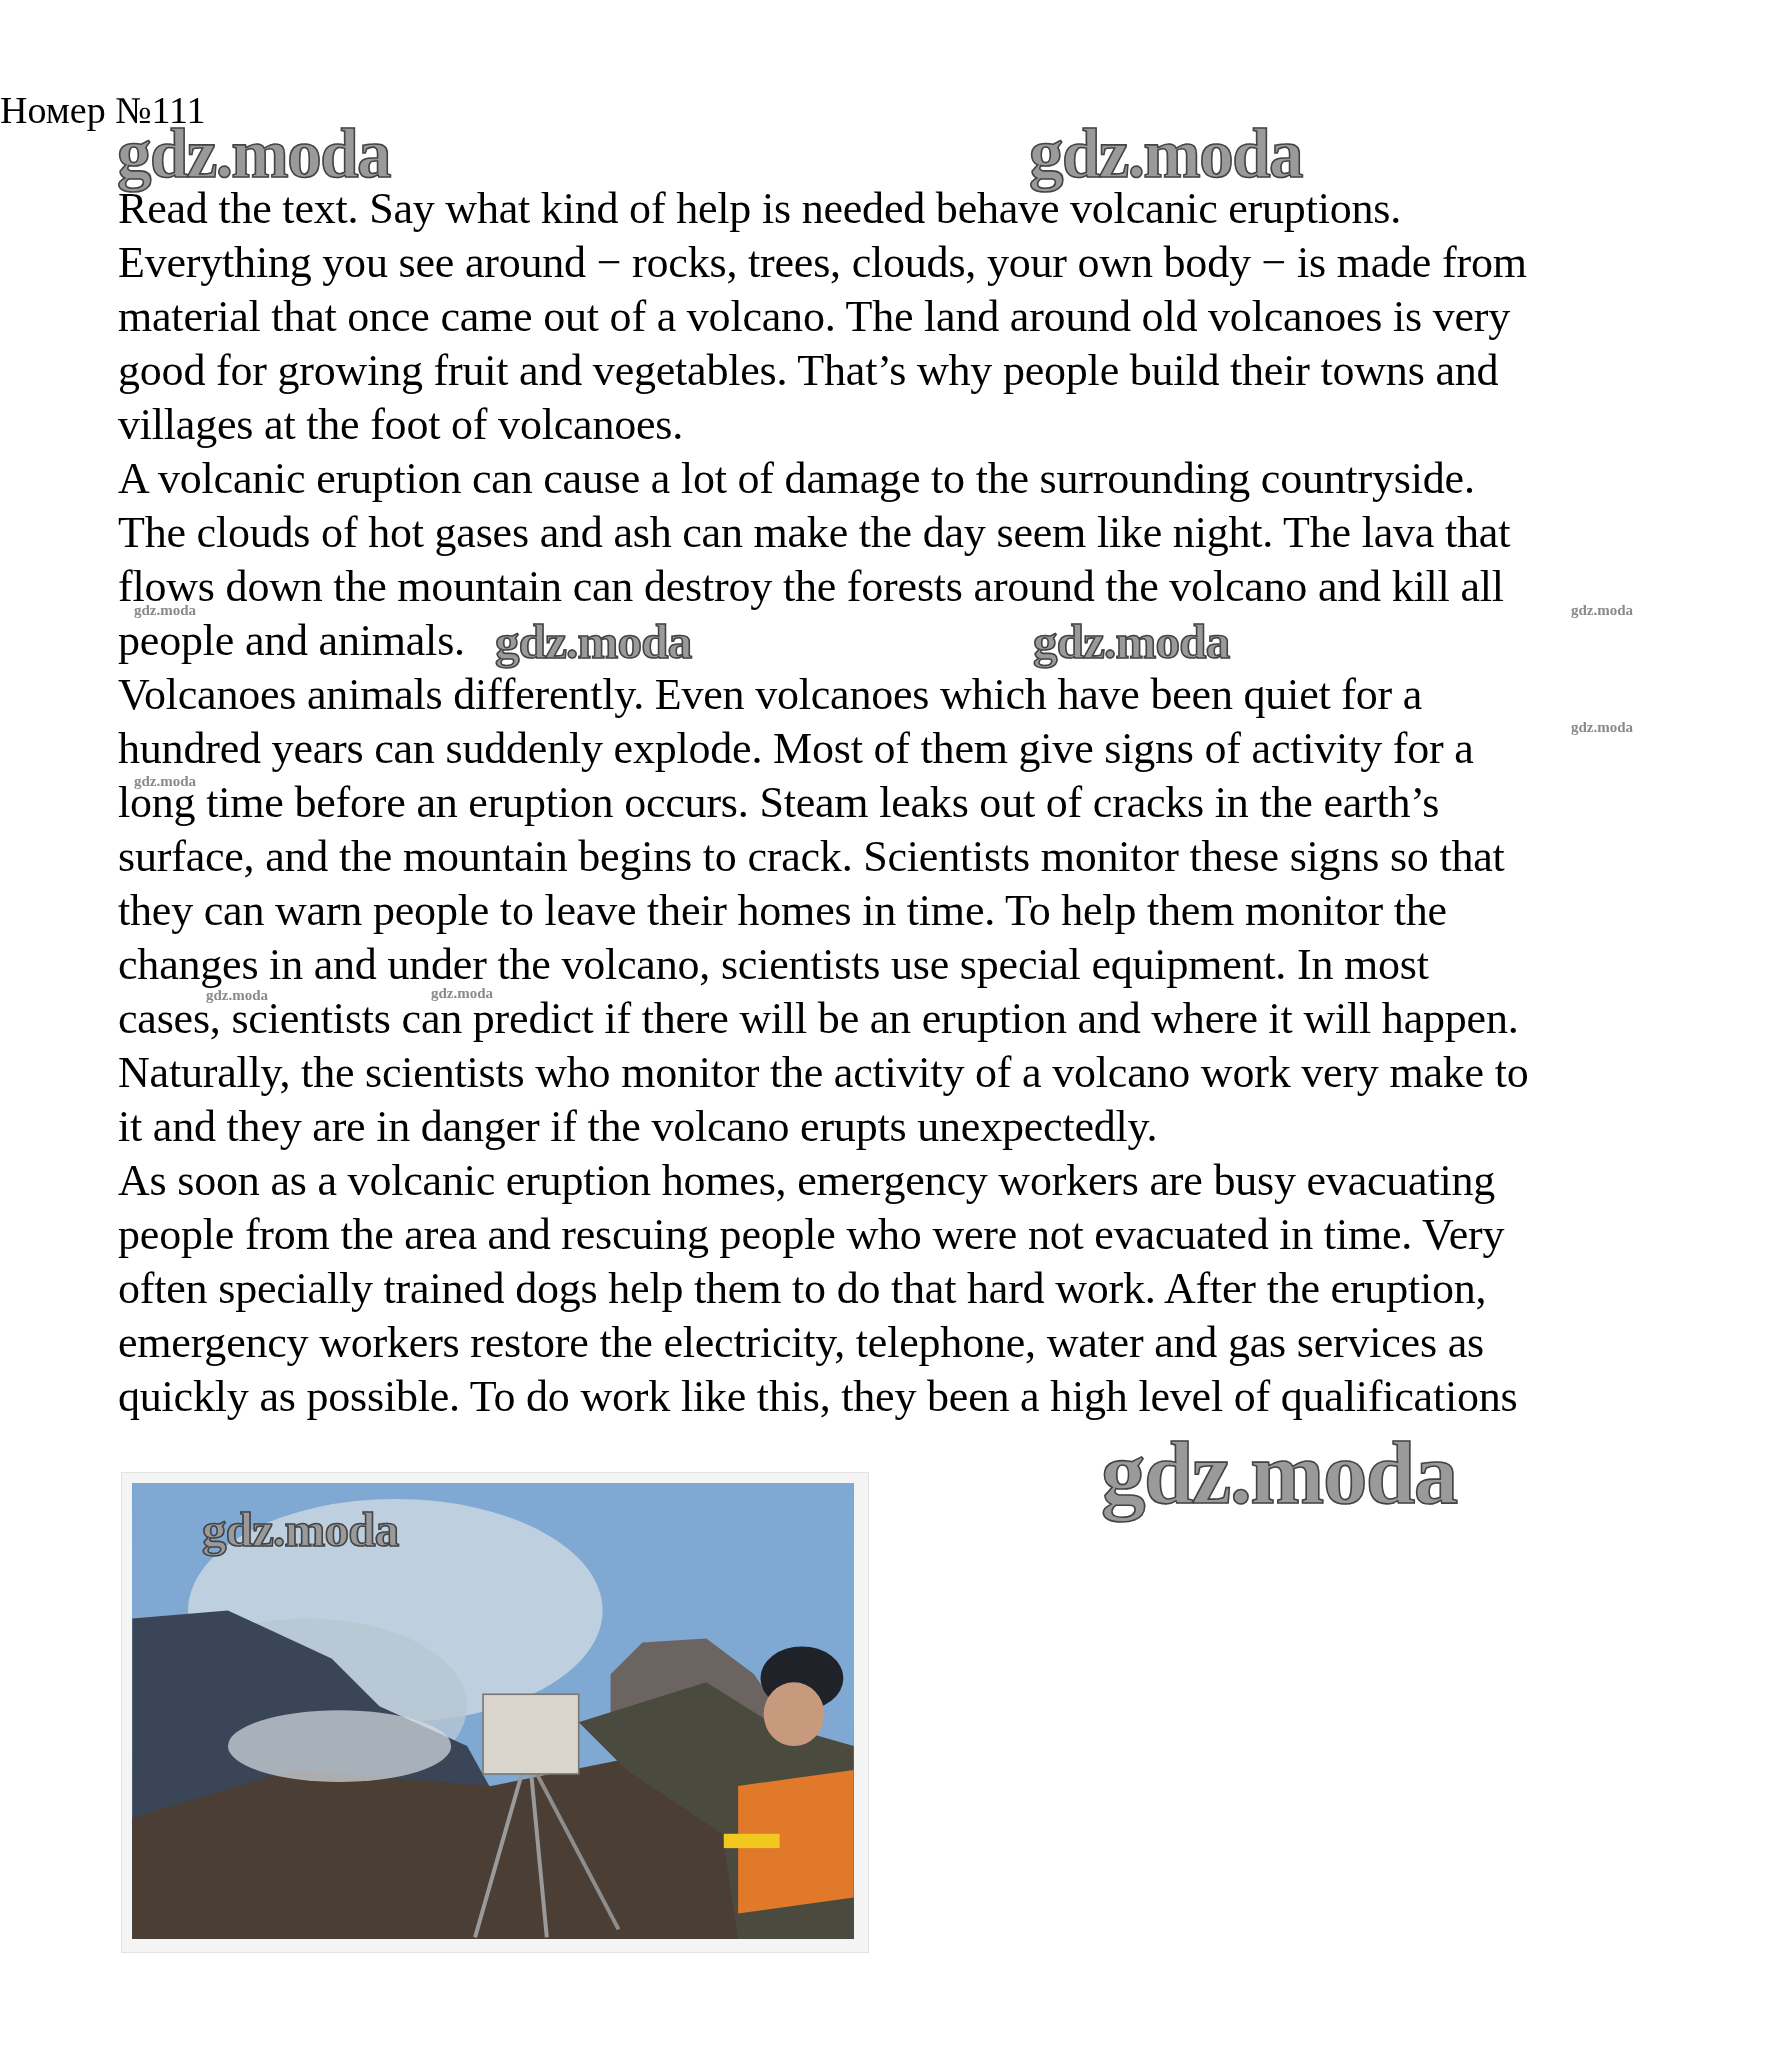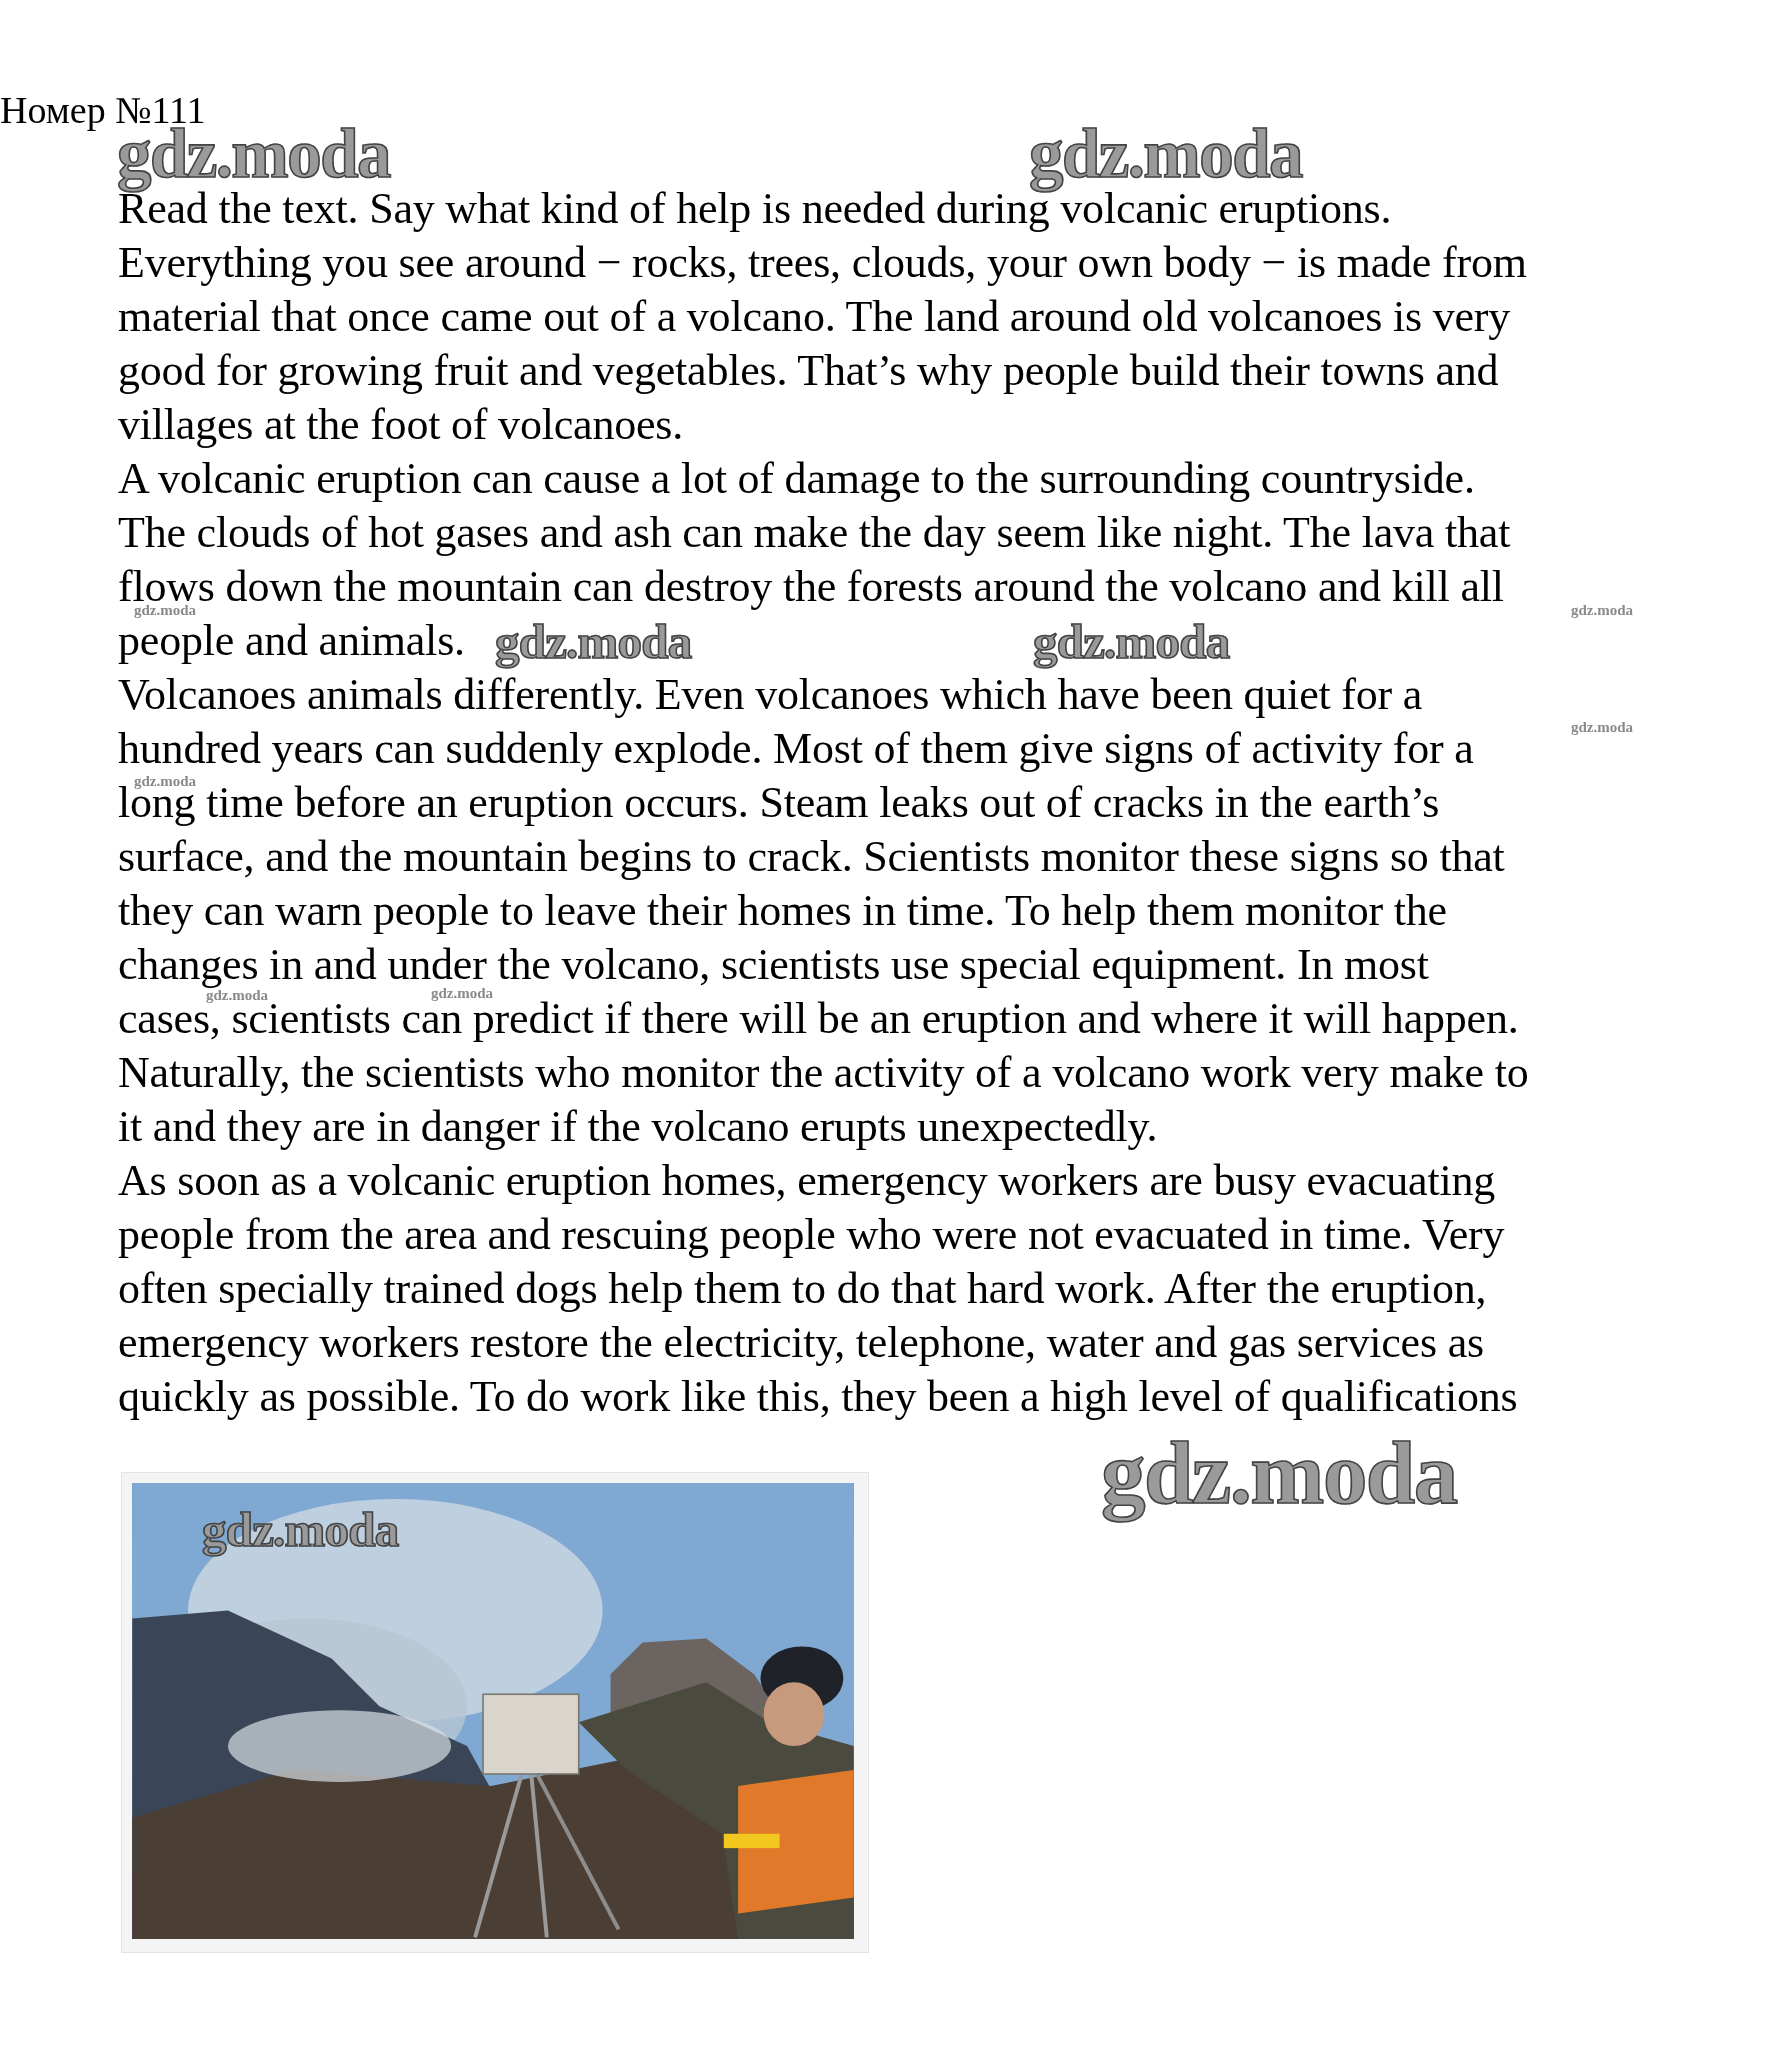--- a/index.html
+++ b/index.html
@@ -36,21 +36,21 @@
 <div class="wm wm-xl" style="left:1101px; top:1429px;">gdz.moda</div>
 <div class="wm wm-tiny" style="left:134px; top:603px;">gdz.moda</div>
 <div class="wm wm-tiny" style="left:1571px; top:603px;">gdz.moda</div>
 <div class="wm wm-tiny" style="left:1571px; top:720px;">gdz.moda</div>
 <div class="wm wm-tiny" style="left:134px; top:774px;">gdz.moda</div>
 <div class="wm wm-tiny" style="left:206px; top:988px;">gdz.moda</div>
 <div class="wm wm-tiny" style="left:431px; top:986px;">gdz.moda</div>
 
 <div class="body-text">
   <div>
-    <div class="line">Read the text. Say what kind of help is needed during volcanic eruptions.</div>
+    <div class="line">Read the text. Say what kind of help is needed behave volcanic eruptions.</div>
   </div>
   <div>
     <div class="line">Everything you see around − rocks, trees, clouds, your own body − is made from</div>
     <div class="line">material that once came out of a volcano. The land around old volcanoes is very</div>
     <div class="line">good for growing fruit and vegetables. That’s why people build their towns and</div>
     <div class="line">villages at the foot of volcanoes.</div>
   </div>
   <div>
     <div class="line">A volcanic eruption can cause a lot of damage to the surrounding countryside.</div>
     <div class="line">The clouds of hot gases and ash can make the day seem like night. The lava that</div>

